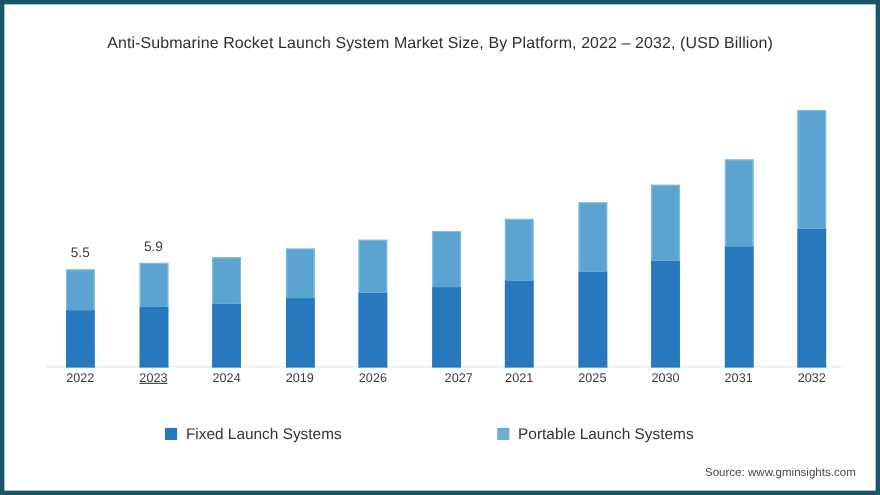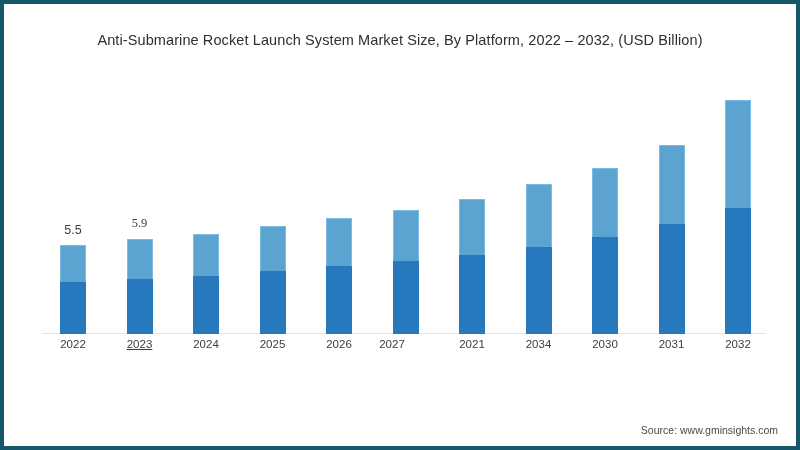--- a/index.html
+++ b/index.html
@@ -144,21 +144,21 @@
     <div id="plot">
       <div id="baseline"></div>
 
     <div class="bar-group" style="left: 18px;">
           <div class="bar-stack" style="height: 88.7097px;">
             <span class="seg seg-top" style="height: 37.0968px;"></span>
             <span class="seg seg-bottom" style="height: 51.6129px;"></span>
           </div>
           <div class="bar-label" style="bottom: 96.7097px;">5.5</div>
         </div>
-        <div class="bar-group" style="left: 84.5px; font-family: Liberation Serif, serif;">
+        <div class="bar-group" style="left: 84.5px;">
           <div class="bar-stack" style="height: 95.1613px;">
             <span class="seg seg-top" style="height: 40.3226px;"></span>
             <span class="seg seg-bottom" style="height: 54.8387px;"></span>
           </div>
           <div class="bar-label" style="bottom: 103.161px;">5.9</div>
         </div>
         <div class="bar-group" style="left: 151px;">
           <div class="bar-stack" style="height: 100px;">
             <span class="seg seg-top" style="height: 41.9355px;"></span>
             <span class="seg seg-bottom" style="height: 58.0645px;"></span>
@@ -211,29 +211,37 @@
             <span class="seg seg-top" style="height: 108.065px;"></span>
             <span class="seg seg-bottom" style="height: 125.806px;"></span>
           </div>
         </div>
       </div>
 
     <div id="xaxis">
         <div class="xtick" style="left: 18px;">2022</div>
         <div class="xtick" style="left: 84.5px; text-decoration: underline;">2023</div>
         <div class="xtick" style="left: 151px;">2024</div>
-        <div class="xtick" style="left: 217.5px;">2025</div>
+        <div class="xtick" style="left: 217.5px;">2019</div>
         <div class="xtick" style="left: 284px;">2026</div>
-        <div class="xtick" style="left: 337px;">2027</div>
+        <div class="xtick" style="left: 362px;">2027</div>
         <div class="xtick" style="left: 417px;">2021</div>
-        <div class="xtick" style="left: 483.5px;">2034</div>
+        <div class="xtick" style="left: 483.5px;">2025</div>
         <div class="xtick" style="left: 550px;">2030</div>
         <div class="xtick" style="left: 616.5px;">2031</div>
         <div class="xtick" style="left: 683px;">2032</div>
       </div>
 
     <div id="legend">
+      <div class="legend-item" id="legend-fixed">
+        <span class="swatch sw-fixed"></span>
+        <span>Fixed Launch Systems</span>
+      </div>
+      <div class="legend-item" id="legend-portable">
+        <span class="swatch sw-portable"></span>
+        <span>Portable Launch Systems</span>
+      </div>
     </div>
 
     <div id="source">Source: www.gminsights.com</div>
 
   </div>
 </div>
 
 </body></html>

